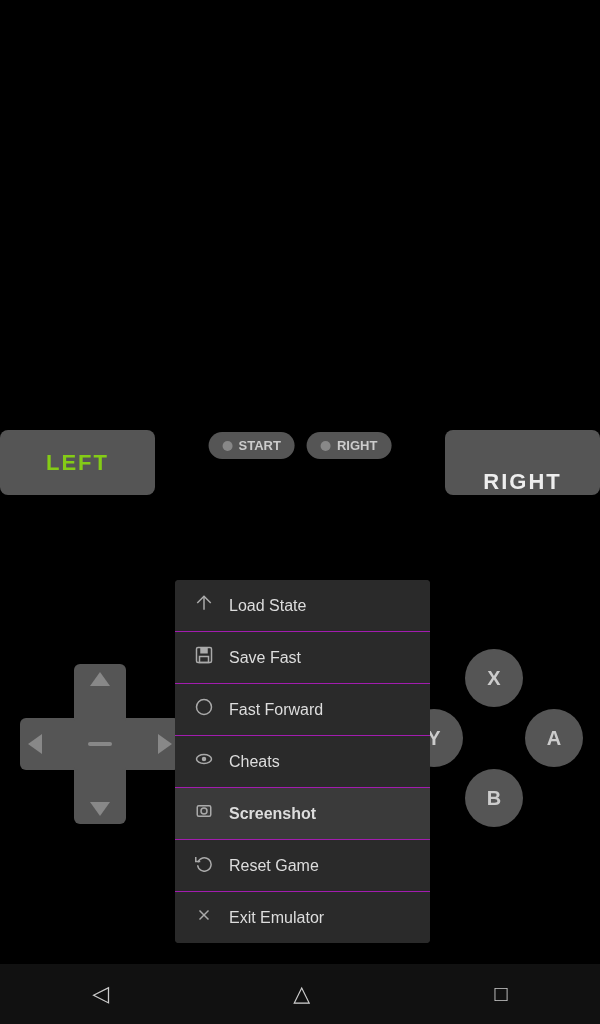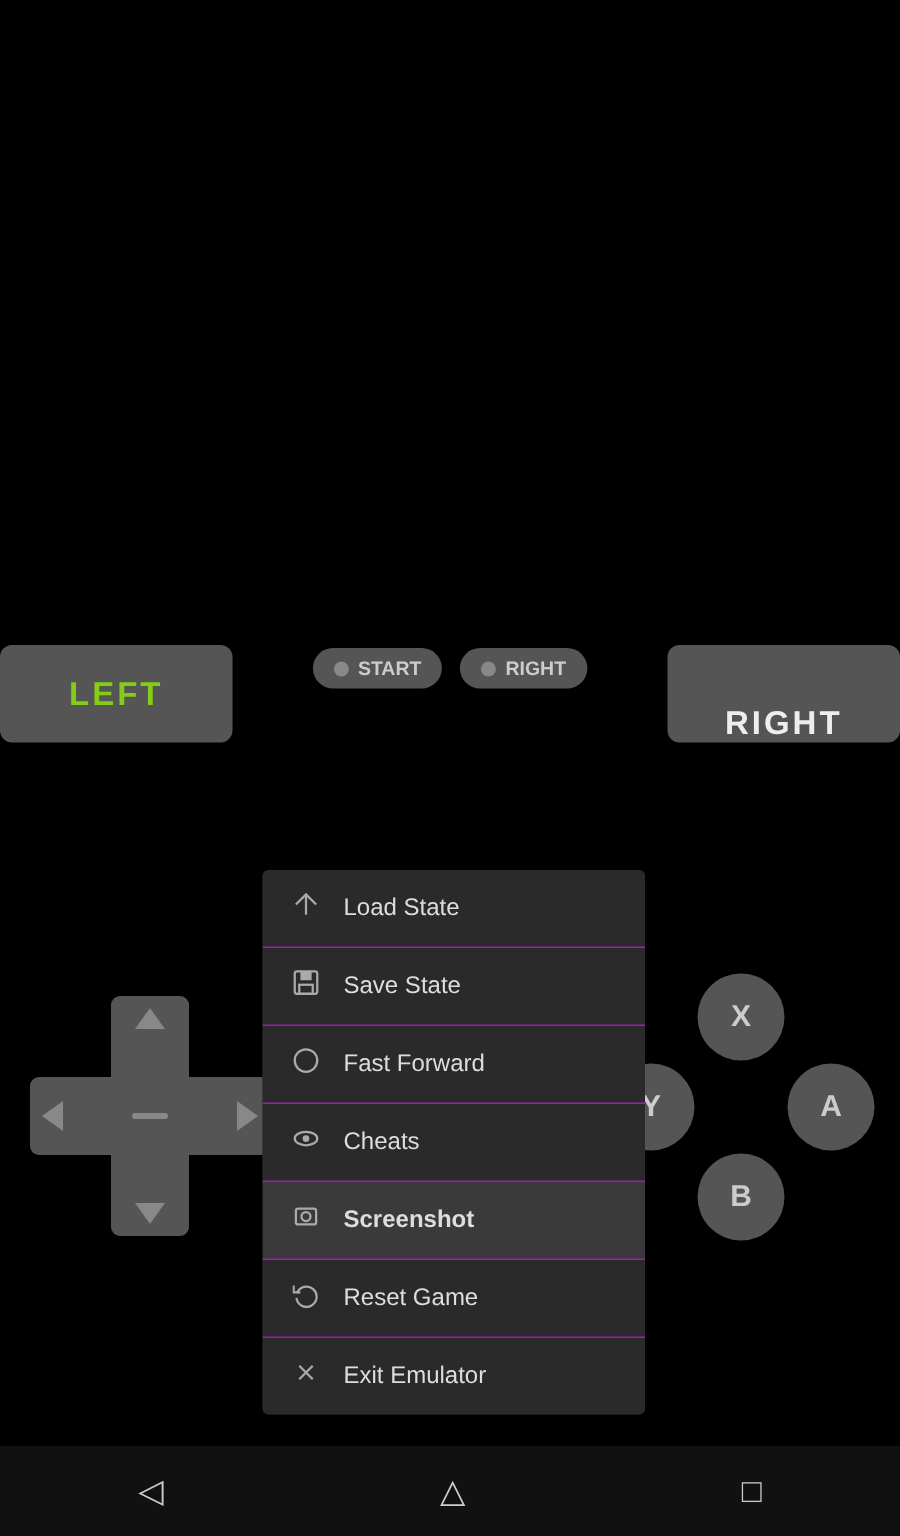--- a/index.html
+++ b/index.html
@@ -302,21 +302,21 @@
           <path d="M12 3v18"></path>
         </svg></span>
       <span>Load State</span>
     </div>
     <div class="menu-item">
       <span class="menu-icon"><svg width="18" height="18" viewBox="0 0 24 24" fill="none" stroke="#aaa" stroke-width="2">
           <rect x="2" y="2" width="20" height="20" rx="2"></rect>
           <rect x="7" y="2" width="10" height="8" fill="#aaa" stroke="none"></rect>
           <rect x="6" y="14" width="12" height="8" fill="none" stroke="#aaa" stroke-width="2"></rect>
         </svg></span>
-      <span>Save State</span>
+      <span>Save Fast</span>
     </div>
     <div class="menu-item">
       <span class="menu-icon"><svg width="18" height="18" viewBox="0 0 24 24" fill="none" stroke="#aaa" stroke-width="2">
           <circle cx="12" cy="12" r="10"></circle>
           <line x1="12" y1="12" x2="12" y2="12"></line>
         </svg></span>
       <span>Fast Forward</span>
     </div>
     <div class="menu-item">
       <span class="menu-icon"><svg width="18" height="18" viewBox="0 0 24 24" fill="none" stroke="#aaa" stroke-width="2">

